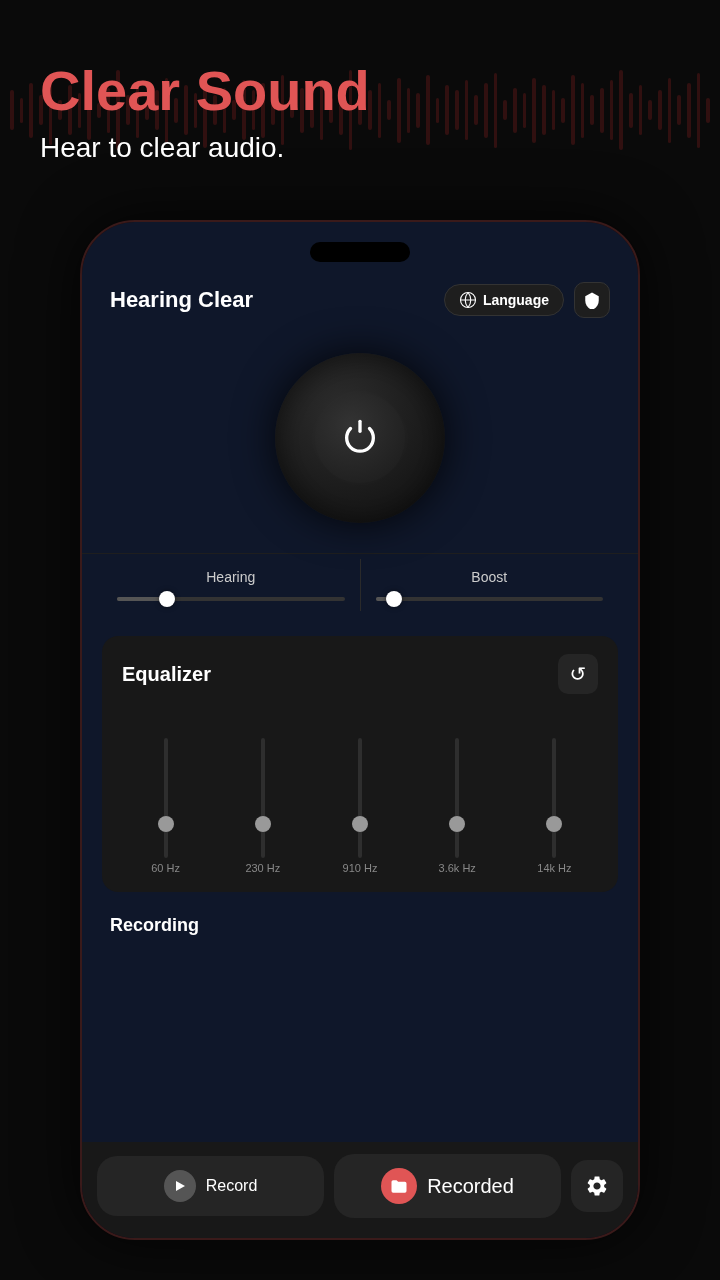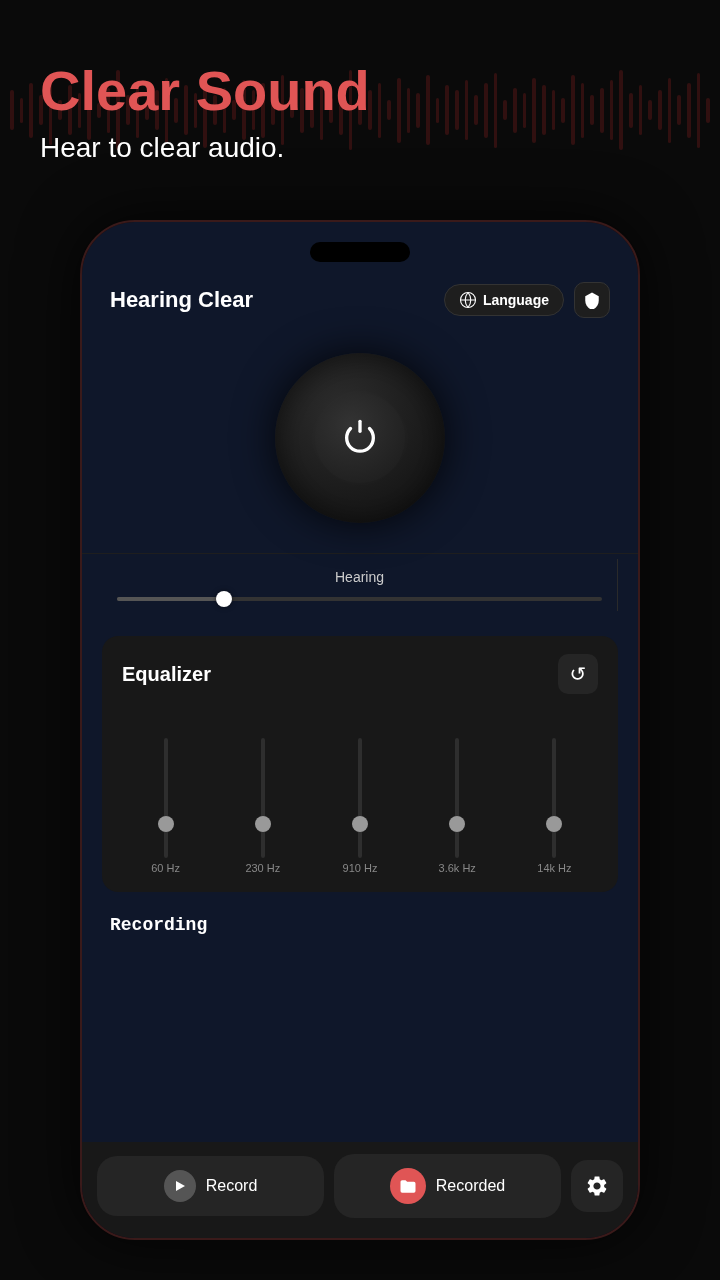--- a/index.html
+++ b/index.html
@@ -342,21 +342,20 @@
     
     .recording-section {
       padding: 18px 28px 10px;
     }
 
     .recording-title {
       font-size: 18px;
       font-weight: 600;
       color: #ffffff;
       margin-bottom: 12px;
-      font-family: Liberation Mono, monospace;
     }
 
     
     .bottom-bar {
       position: absolute;
       bottom: 0;
       left: 0;
       right: 0;
       background: #181818;
       padding: 12px 15px 20px;
@@ -393,21 +392,21 @@
     .recorded-btn {
       flex: 1;
       display: flex;
       align-items: center;
       justify-content: center;
       gap: 10px;
       background: #252525;
       border-radius: 20px;
       padding: 14px 18px;
       color: white;
-      font-size: 16px;
+      font-size: 20px;
       font-weight: 500;
     }
 
     .recorded-btn-icon {
       width: 36px;
       height: 36px;
       background: #e05555;
       border-radius: 50%;
       display: flex;
       align-items: center;
@@ -552,20 +551,27 @@
     </div>
 
     <div class="sliders-section">
       <div class="slider-group">
         <div class="slider-label">Hearing</div>
         <div class="slider-track">
           <div class="slider-fill" style="width: 22%"></div>
           <div class="slider-thumb" style="left: calc(22% - 8px)"></div>
         </div>
       </div>
+      <div class="slider-group">
+        <div class="slider-label">Boost</div>
+        <div class="slider-track">
+          <div class="slider-fill" style="width: 8%"></div>
+          <div class="slider-thumb" style="left: calc(8% - 8px)"></div>
+        </div>
+      </div>
     </div>
 
     <div class="equalizer-section">
       <div class="eq-header">
         <div class="eq-title">Equalizer</div>
         <div class="eq-reset-btn">↺</div>
       </div>
       <div class="eq-bars">
         <div class="eq-bar-col">
           <div class="eq-track">

